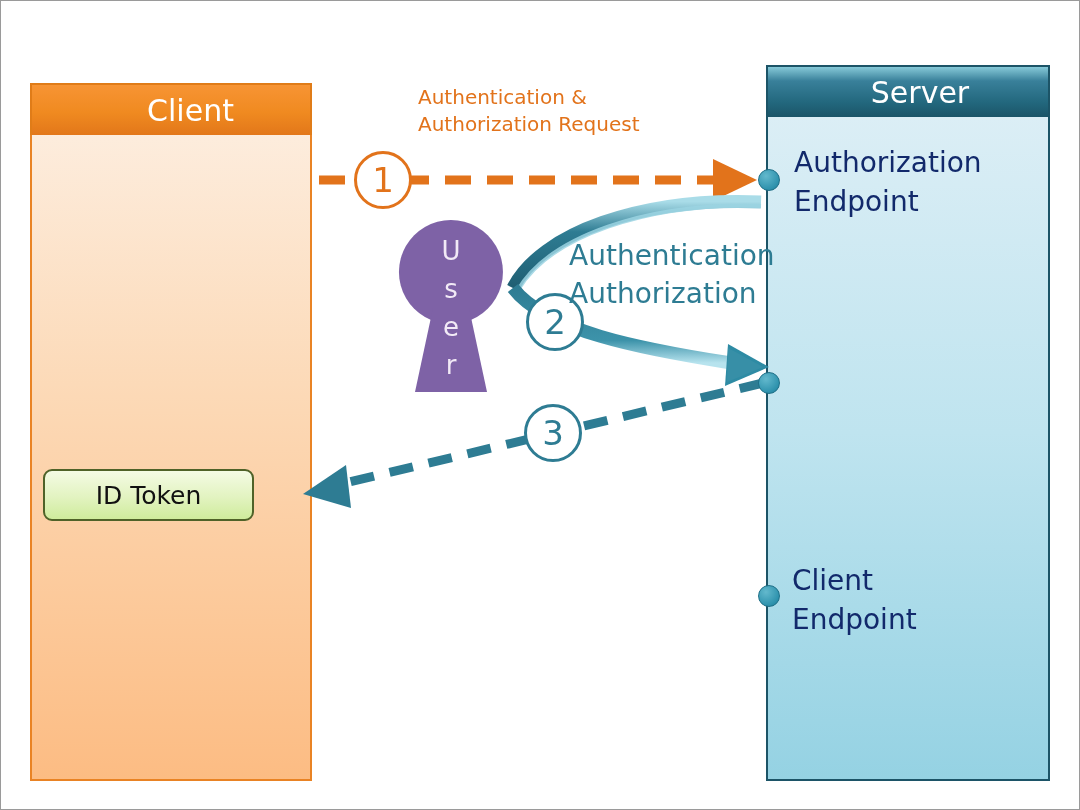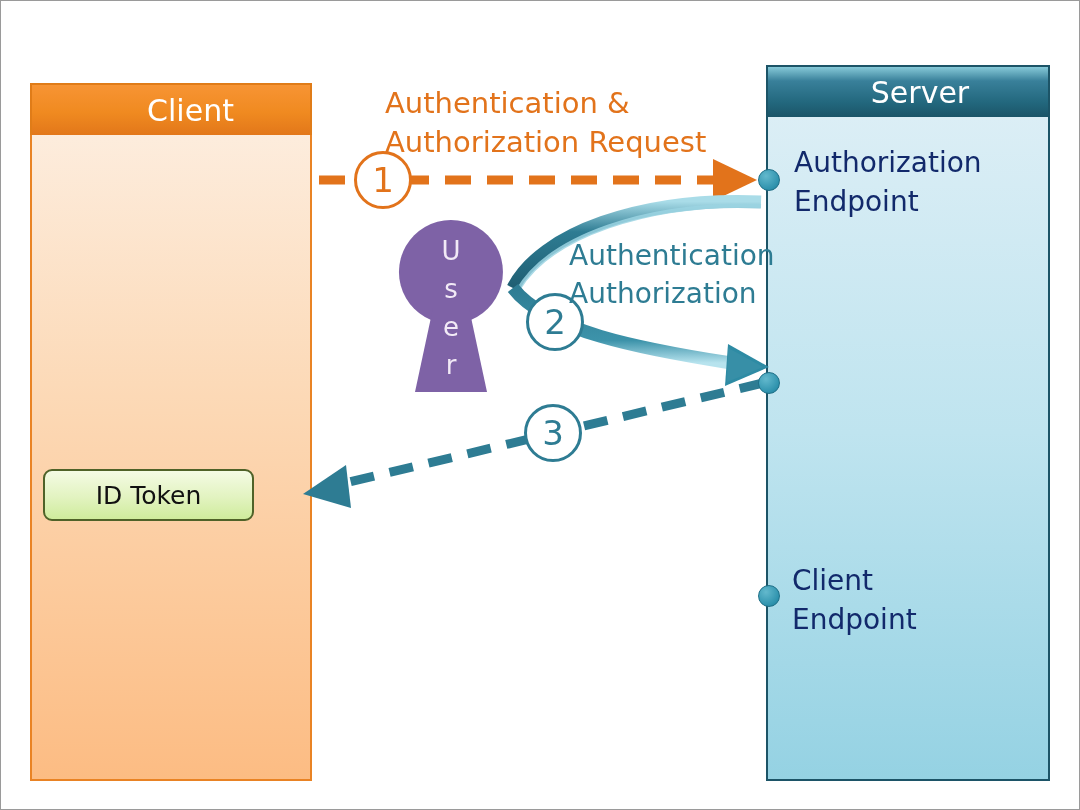--- a/index.html
+++ b/index.html
@@ -40,21 +40,21 @@
        border:1px solid #1d6f87;box-sizing:border-box;}
 
   
   #id-token{position:absolute;left:42px;top:468px;width:211px;height:52px;
        border:2px solid #4F6228;border-radius:9px;box-sizing:border-box;
        background:linear-gradient(180deg,#F4FBE4 0%,#E2F3C0 55%,#CFEC9C 100%);
        display:flex;align-items:center;justify-content:center;}
   #id-token span{font-size:25px;color:#111111;font-family:"DejaVu Sans",sans-serif;}
 
   
-  #req-label{position:absolute;left:384px;top:83px;color:#E2731B;font-size:29px;
+  #req-label{position:absolute;left:417px;top:83px;color:#E2731B;font-size:20px;
        line-height:1.33;font-family:"DejaVu Sans",sans-serif;white-space:pre-line;}
   #authz-label{position:absolute;left:568px;top:236px;color:#2E7C93;font-size:28px;
        line-height:1.34;font-family:"DejaVu Sans",sans-serif;white-space:pre-line;}
 
   
   #user-shape{position:absolute;left:390px;top:215px;width:120px;height:180px;}
   #user-text{position:absolute;left:390px;top:232px;width:120px;
        text-align:center;color:#F2EAF6;font-size:26px;line-height:1.46;
        font-family:"DejaVu Sans",sans-serif;white-space:pre-line;letter-spacing:0px;}
 

